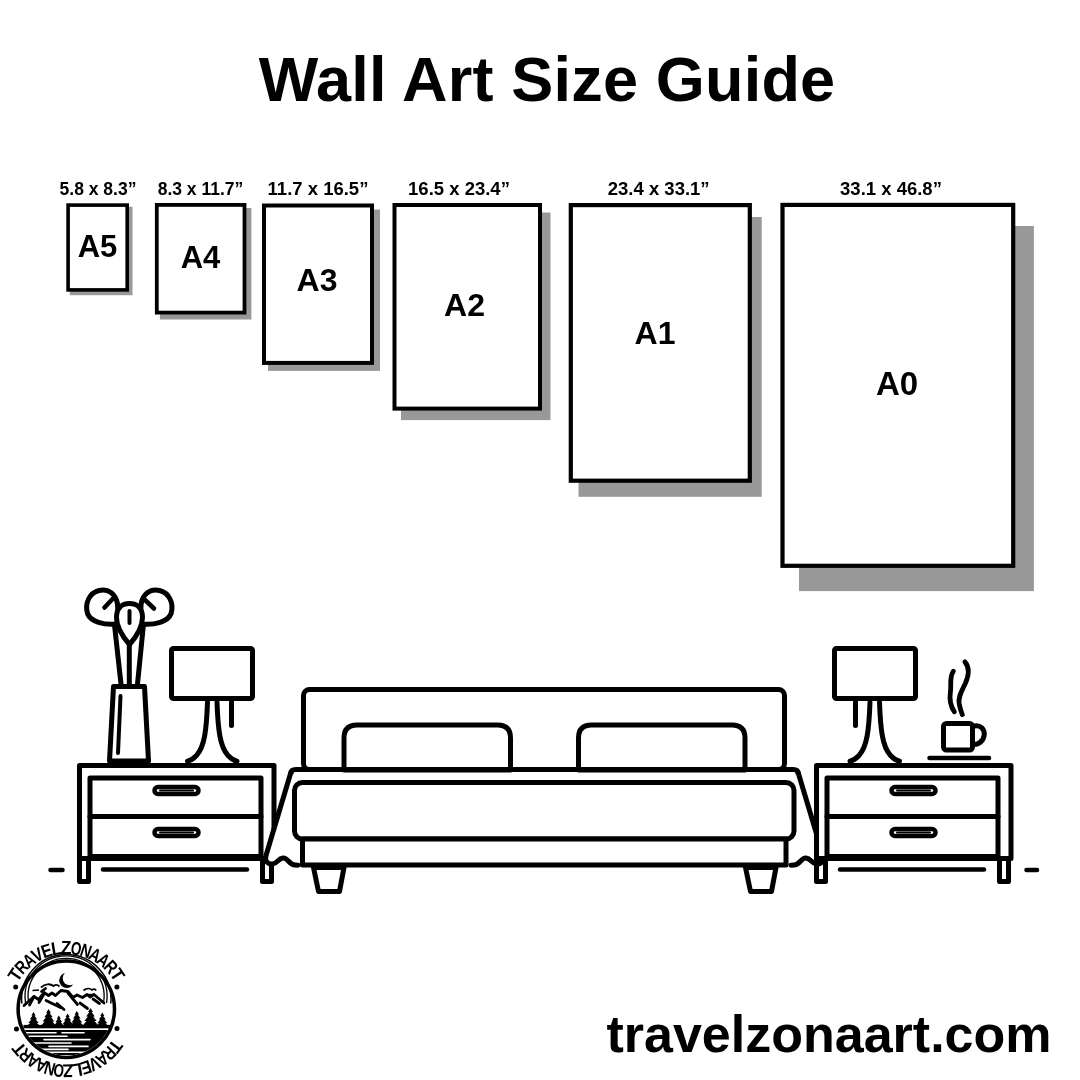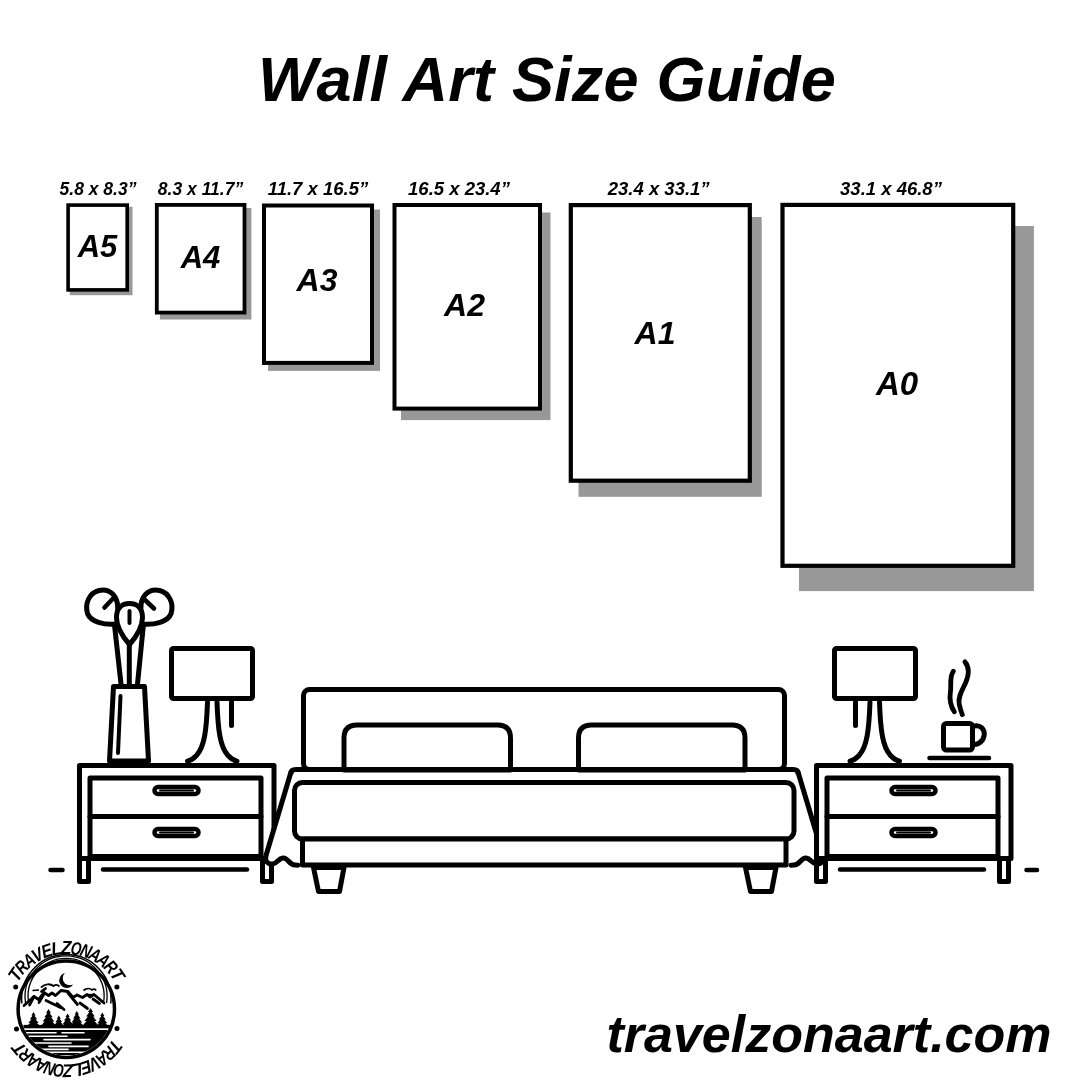--- a/index.html
+++ b/index.html
@@ -1,16 +1,16 @@
 <!DOCTYPE html>
 <html><head>
 <meta charset="utf-8">
 <style>
   html,body{margin:0;padding:0;background:#fff;}
-  #page{width:1080px;height:1080px;position:relative;background:#fff;overflow:hidden;font-style:italic;}
+  #page{width:1080px;height:1080px;position:relative;background:#fff;overflow:hidden;}
   svg text{font-family:"Liberation Sans",sans-serif;}
 </style>
 </head>
 <body>
 <div id="page">
 <svg width="1080" height="1080" viewBox="0 0 1080 1080" xmlns="http://www.w3.org/2000/svg">
 
 <rect x="0" y="0" width="1080" height="1080" fill="#ffffff"></rect>
 
 <text x="547" y="100.5" font-size="63" font-weight="bold" text-anchor="middle" letter-spacing="0.2">Wall Art Size Guide</text>

